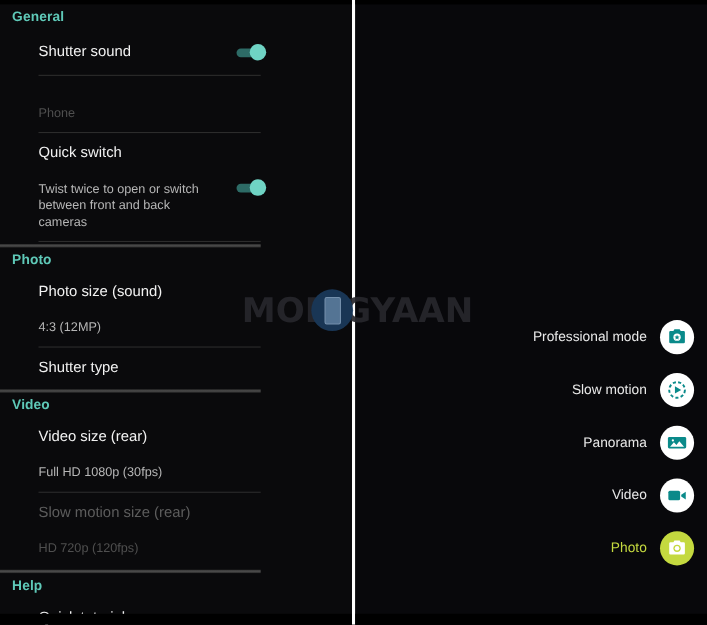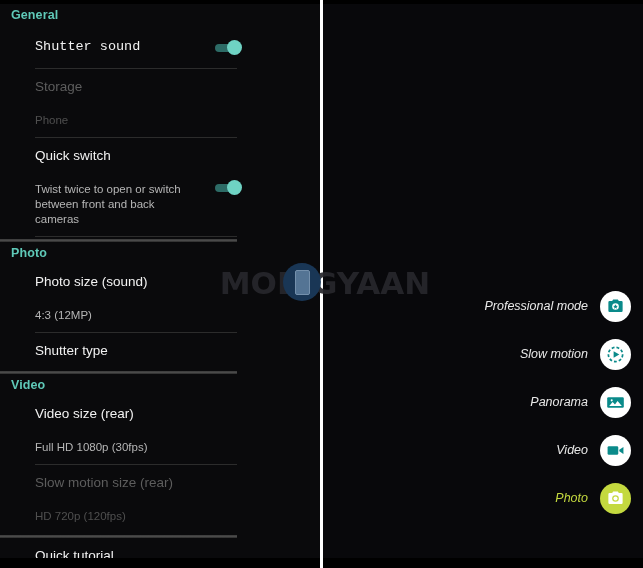--- a/index.html
+++ b/index.html
@@ -158,21 +158,20 @@
     top: 282px;
     width: 300px;
   }
   .mode-item {
     position: relative;
     height: 48px;
     display: flex;
     align-items: center;
     justify-content: flex-end;
     gap: 12px;
-    font-style: italic;
   }
   .mode-label {
     font-size: 12.5px;
     color: #e8e8e8;
     white-space: nowrap;
   }
   .mode-label.active {
     color: #c4d93f;
   }
   .mode-bubble {
@@ -236,31 +235,30 @@
 
 <div class="screen">
 
   <div class="left-panel">
     <div class="left-top-bar"></div>
 
     <div class="settings-list">
 
       <div class="section-header" style="color:#5fc9b8;">General</div>
 
-      <div class="row" style="padding-top:12px;padding-bottom:12px;font-family:Liberation Mono, monospace;">
+      <div class="row" style="padding-top:12px;padding-bottom:12px;">
         <div class="row-title">Shutter sound</div>
         <div class="toggle on">
           <div class="track"></div>
           <div class="thumb"></div>
         </div>
       </div>
       <div class="row-rule"></div>
 
       <div class="row">
-        <div class="row-title dim">Storage</div>
         <div class="row-sub dim">Phone</div>
       </div>
       <div class="row-rule"></div>
 
       <div class="row">
         <div class="row-title">Quick switch</div>
         <div class="row-sub">Twist twice to open or switch between front and back cameras</div>
         <div class="toggle on">
           <div class="track"></div>
           <div class="thumb"></div>
@@ -293,20 +291,21 @@
       </div>
       <div class="row-rule"></div>
 
       <div class="row">
         <div class="row-title dim">Slow motion size (rear)</div>
         <div class="row-sub dim">HD 720p (120fps)</div>
       </div>
 
       <div class="section-divider"></div>
 
+      <div class="section-header" style="color:#5fc9b8;">Help</div>
 
       <div class="row">
         <div class="row-title">Quick tutorial</div>
       </div>
 
     </div>
 
     <div class="left-bottom-bar"></div>
   </div>
 

